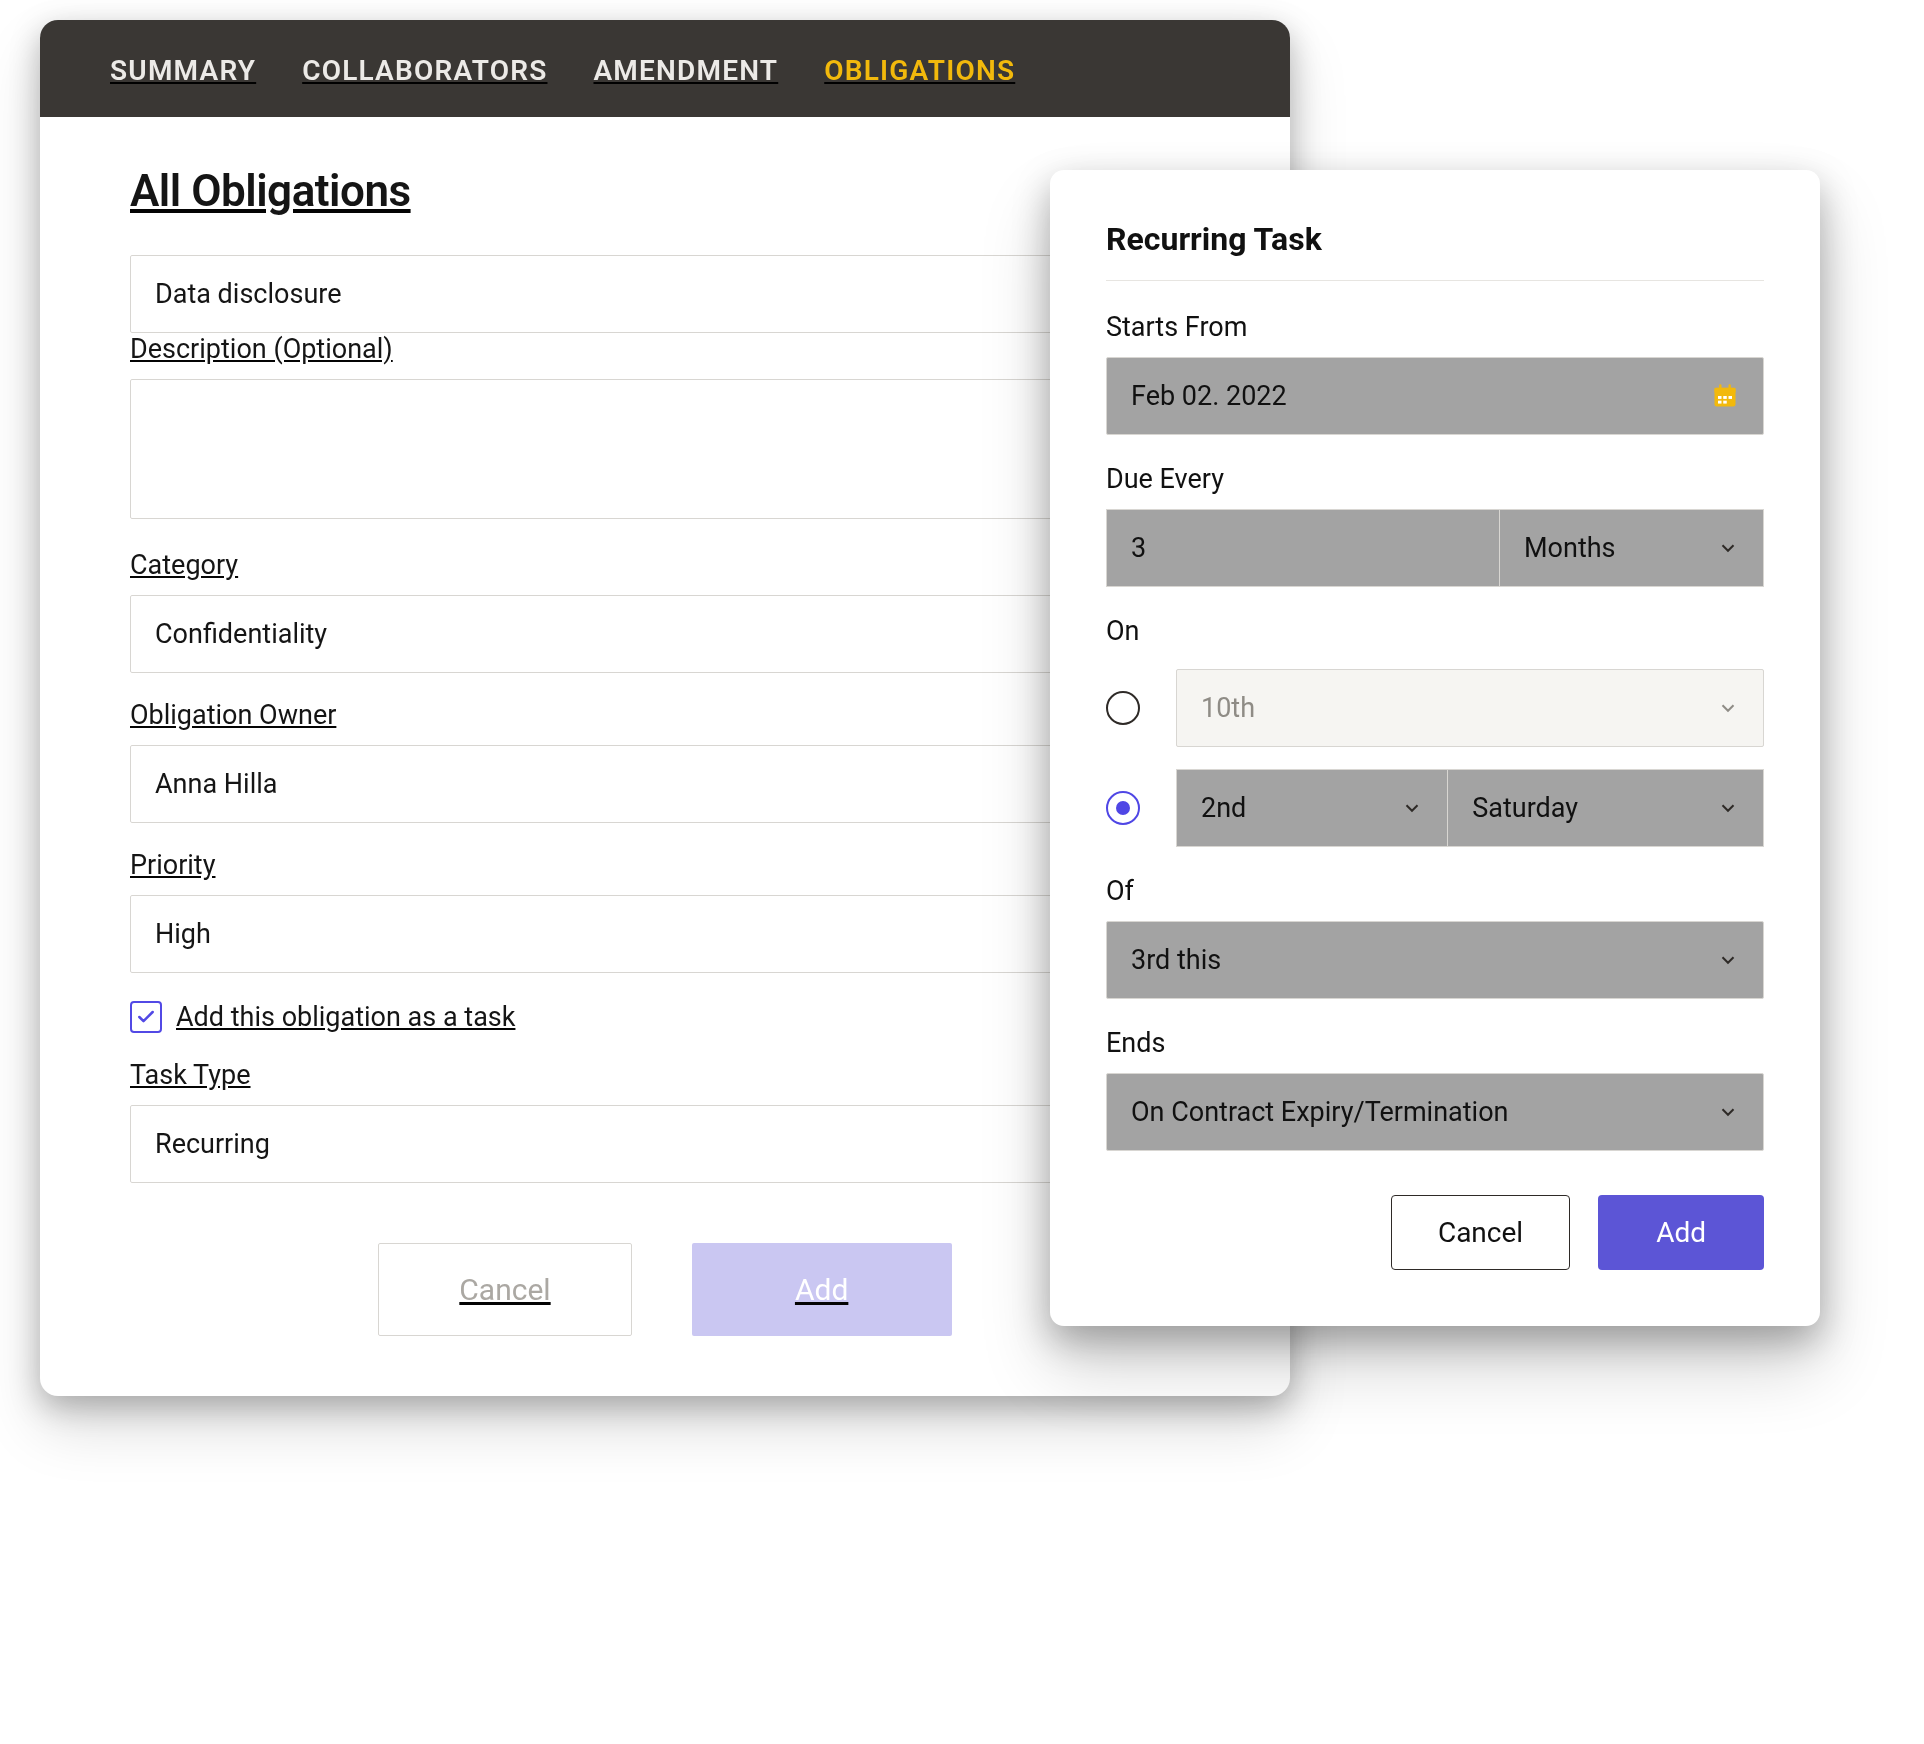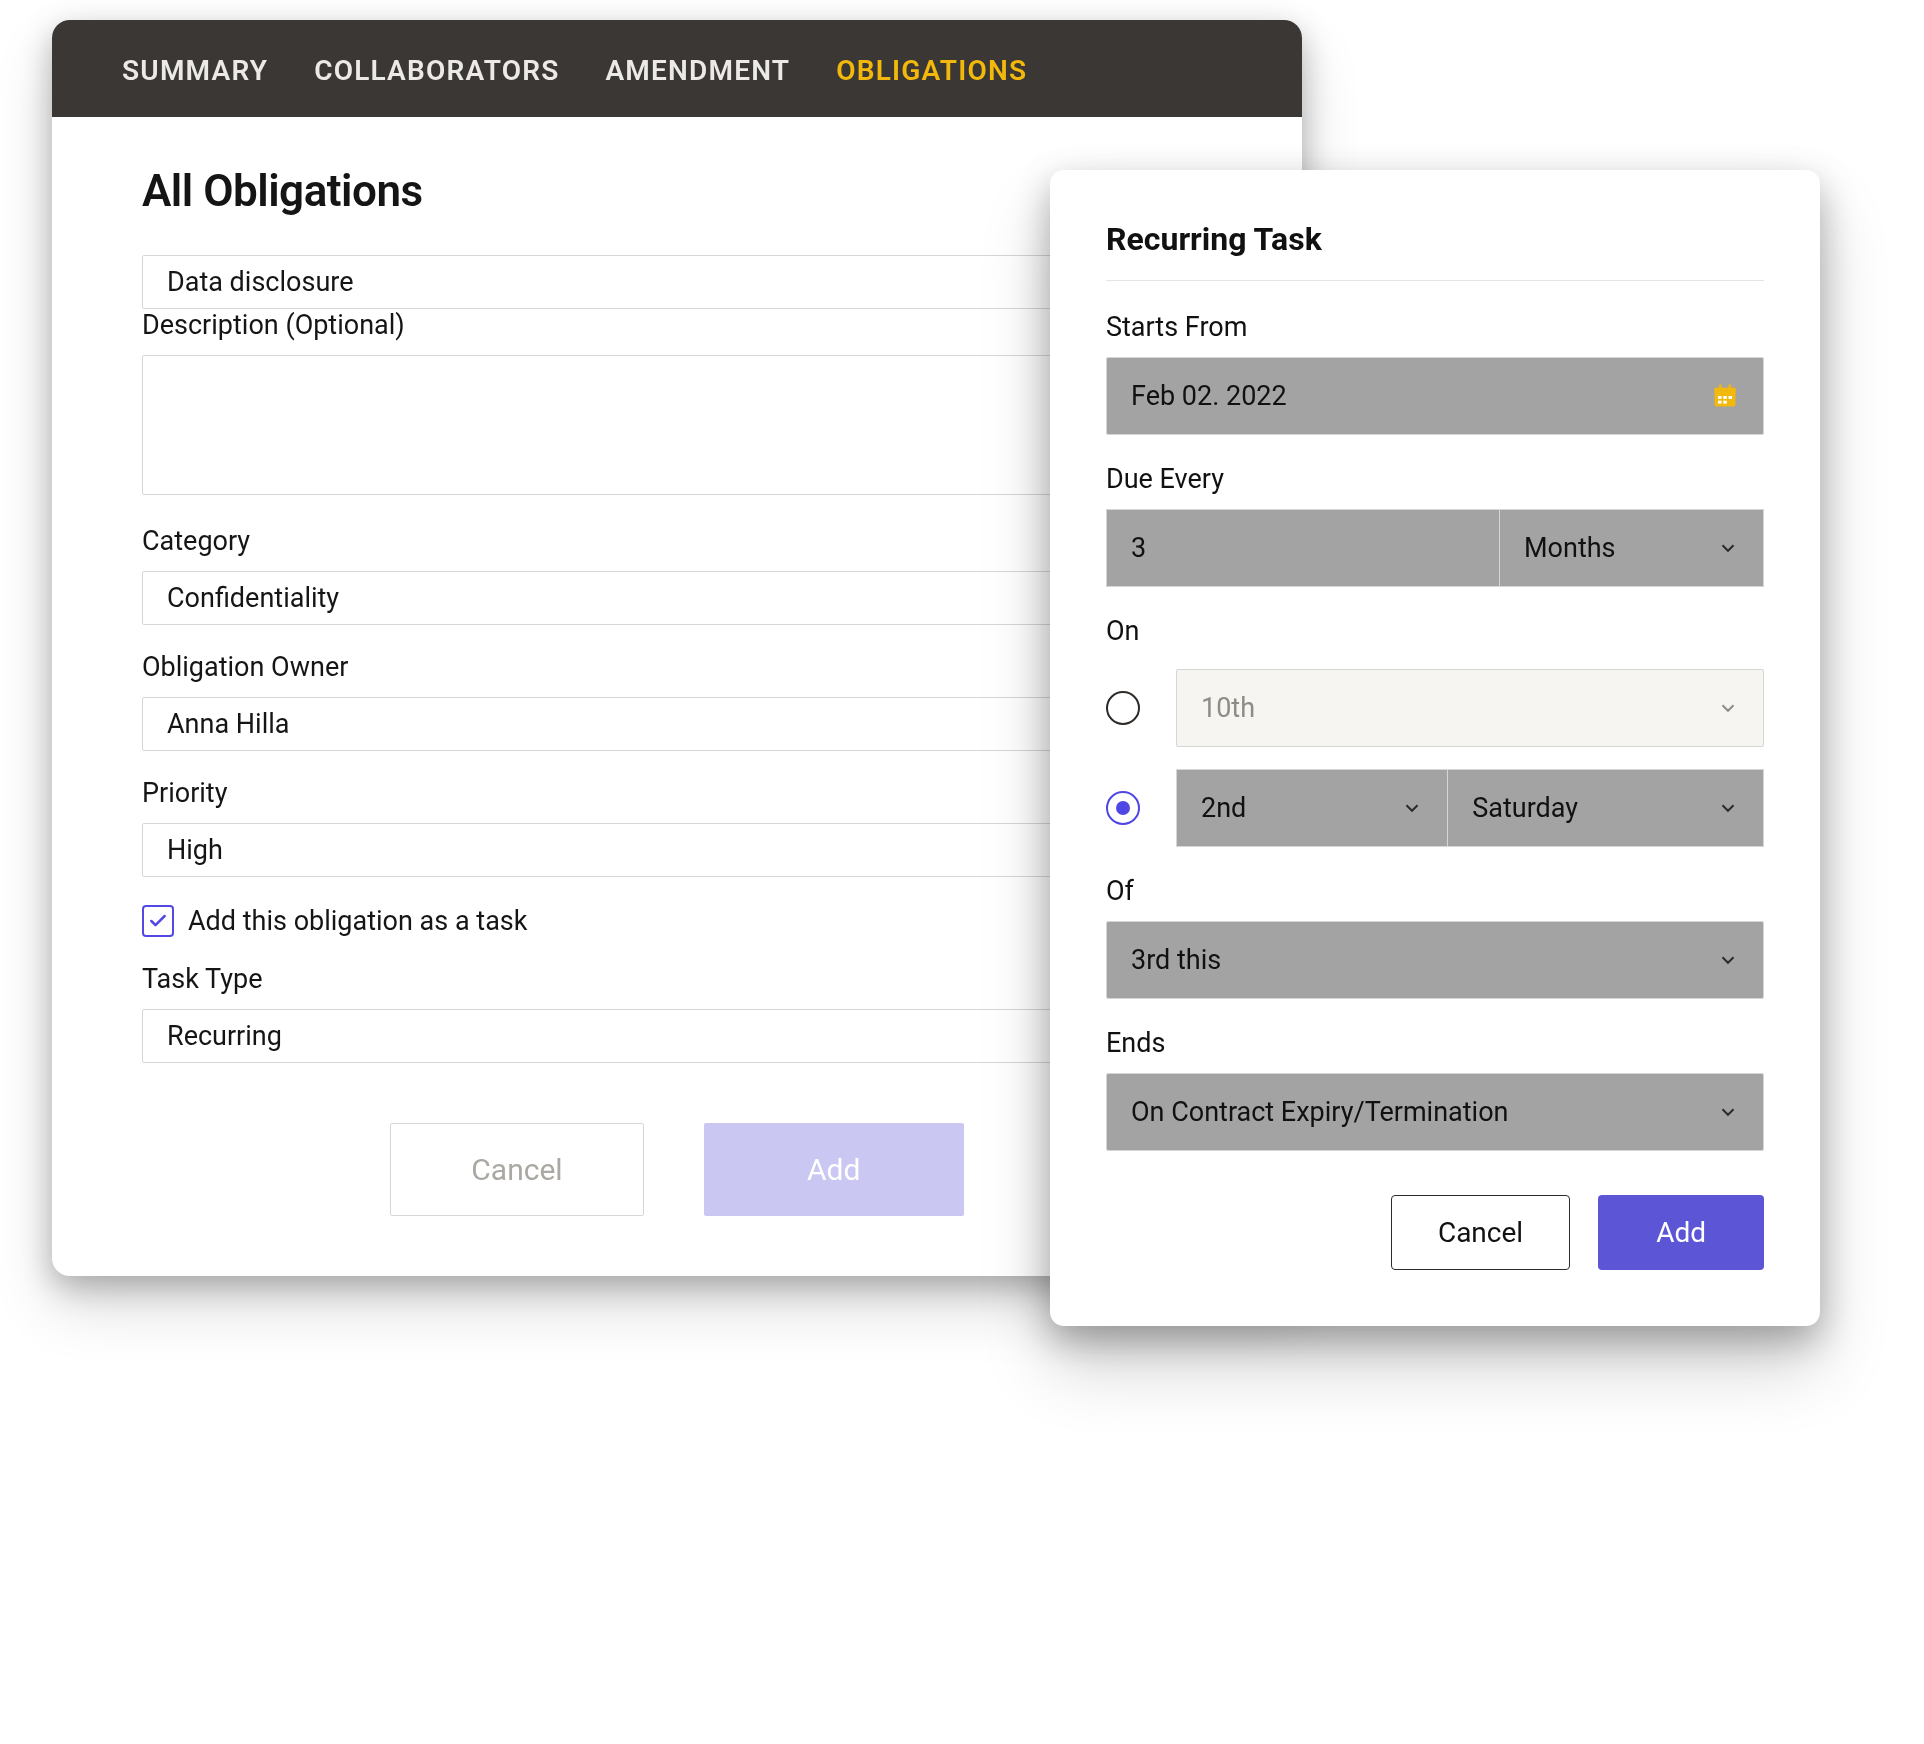--- a/index.html
+++ b/index.html
@@ -15,27 +15,28 @@
     position: absolute;
     left: 40px;
     top: 0;
     width: 1844px;
     height: 1744px;
     transform-origin: top left;
   }
   
   .main-panel {
     position: absolute;
-    left: 12px;
+    left: 0;
     top: 20px;
     width: 1250px;
     border-radius: 18px;
     overflow: visible;
     background: #fff;
     box-shadow: 0 10px 30px rgba(0,0,0,0.25), 0 30px 60px rgba(0,0,0,0.15);
+    text-decoration: underline;
   }
   .tabbar {
     background: #3a3734;
     border-radius: 18px 18px 0 0;
     display: flex;
     gap: 46px;
     padding: 34px 70px 30px 70px;
     font-size: 28px;
     font-weight: 600;
     letter-spacing: 1.2px;
@@ -64,21 +65,21 @@
     margin-top: 26px;
   }
   .field-label:first-of-type { margin-top: 0; }
   .input, .select, .textarea {
     width: 100%;
     border: 1px solid #d8d6d2;
     border-radius: 2px;
     background: #fff;
     font-size: 27px;
     color: #111;
-    padding: 10px 24px;
+    padding: 22px 24px;
     font-family: inherit;
   }
   .textarea { height: 140px; resize: none; }
   .check-row {
     display: flex;
     align-items: center;
     gap: 14px;
     margin-top: 28px;
     font-size: 27px;
     color: #111;

